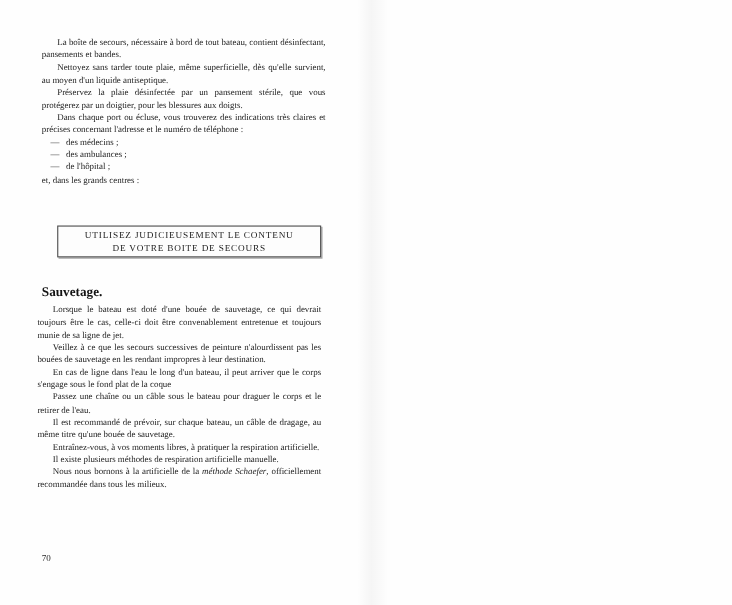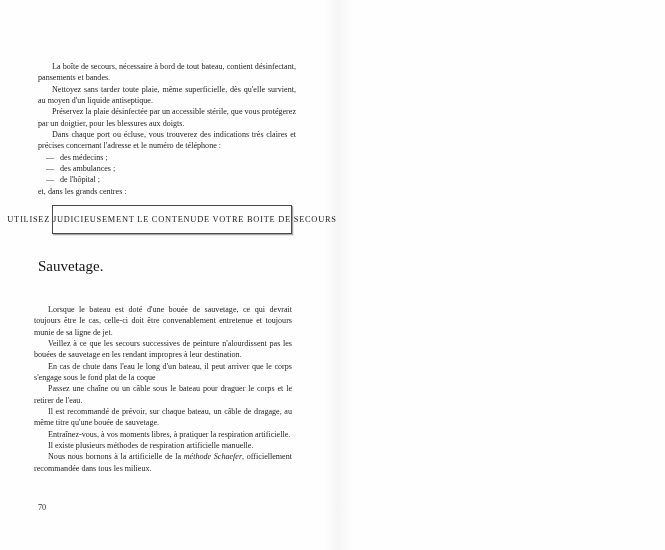--- a/index.html
+++ b/index.html
@@ -34,21 +34,20 @@
   .page-left  { left: 0;    width: 332px; }
   .page-right { left: 333px; width: 332px; }
 
   .col {
     position: absolute;
     font-size: 8.1px;
     line-height: 11.35px;
     text-align: justify;
     text-justify: inter-word;
     color: #242424;
-    margin-top: 28px;
   }
   .col-left  { left: 38px;  top: 33px;  width: 258px; }
 
   p {
     margin: 0 0 0 0;
     text-indent: 14px;
   }
   p.noindent { text-indent: 0; font-family: Liberation Serif, serif; }
 
   ul.dashlist {
@@ -70,37 +69,37 @@
   .callout-box {
     position: absolute;
     left: 52px;
     top: 205px;
     width: 240px;
     height: 29px;
     border: 1.1px solid #4a4a4a;
     box-shadow: 1.2px 1.2px 0 rgba(90,90,90,0.55);
     box-sizing: border-box;
     display: flex;
-    flex-direction: row;
+    flex-direction: column;
     align-items: center;
     justify-content: center;
     background: #fdfdfd;
   }
   .callout-line {
     font-size: 8.4px;
     letter-spacing: 0.75px;
     line-height: 12px;
     white-space: nowrap;
     color: #1d1d1d;
   }
 
   .heading {
     position: absolute;
-    font-weight: normal;
-    font-size: 15px;
+    font-weight: bold;
+    font-size: 12px;
     color: #131313;
   }
   .heading-sauvetage { left: 38px; top: 258px; }
 
   .folio {
     position: absolute;
     font-size: 8.2px;
     color: #2a2a2a;
   }
   .folio-left  { left: 38px;  top: 503px; }
@@ -112,21 +111,21 @@
 
 <div id="page">
 
   <div class="gutter"></div>
 
   <div class="page-half page-left">
 
     <div class="col col-left">
       <p>La boîte de secours, nécessaire à bord de tout bateau, contient désinfectant, pansements et bandes.</p>
       <p>Nettoyez sans tarder toute plaie, même superficielle, dès qu'elle survient, au moyen d'un liquide antiseptique.</p>
-      <p>Préservez la plaie désinfectée par un accessible stérile, que vous protégerez par un doigtier, pour les blessures aux doigts.</p>
+      <p>Préservez la plaie désinfectée par un pansement stérile, que vous protégerez par un doigtier, pour les blessures aux doigts.</p>
       <p>Dans chaque port ou écluse, vous trouverez des indications très claires et précises concernant l'adresse et le numéro de téléphone :</p>
 
       <ul class="dashlist">
         <li>des médecins ;</li>
         <li>des ambulances ;</li>
         <li>de l'hôpital ;</li>
       </ul>
 
       <p class="noindent">et, dans les grands centres :</p>
 
@@ -135,21 +134,21 @@
     <div class="callout-box">
       <div class="callout-line">UTILISEZ JUDICIEUSEMENT LE CONTENU</div>
       <div class="callout-line">DE VOTRE  BOITE DE SECOURS</div>
     </div>
 
     <div class="heading heading-sauvetage">Sauvetage.</div>
 
     <div class="col" style="left:34px; top:276px; width:258px;">
       <p>Lorsque le bateau est doté d'une bouée de sauvetage, ce qui devrait toujours être le cas, celle-ci doit être convenablement entretenue et toujours munie de sa ligne de jet.</p>
       <p>Veillez à ce que les secours successives de peinture n'alourdissent pas les bouées de sauvetage en les rendant impropres à leur destination.</p>
-      <p>En cas de chute dans l'eau le long d'un bateau, il peut arriver que le corps s'engage sous le fond plat de la coque</p>
+      <p>En cas de ligne dans l'eau le long d'un bateau, il peut arriver que le corps s'engage sous le fond plat de la coque</p>
       <p>Passez une chaîne ou un câble sous le bateau pour draguer le corps et le retirer de l'eau.</p>
       <p>Il est recommandé de prévoir, sur chaque bateau, un câble de dragage, au même titre qu'une bouée de sauvetage.</p>
       <p>Entraînez-vous, à vos moments libres, à pratiquer la respiration artificielle.</p>
       <p>Il existe plusieurs méthodes de respiration artificielle manuelle.</p>
       <p>
         <span>Nous nous bornons à la artificielle de la </span><i>méthode Schaefer</i><span>, officiellement recommandée dans tous les milieux.</span>
       </p>
     </div>
 
     <div class="folio folio-left">70</div>

